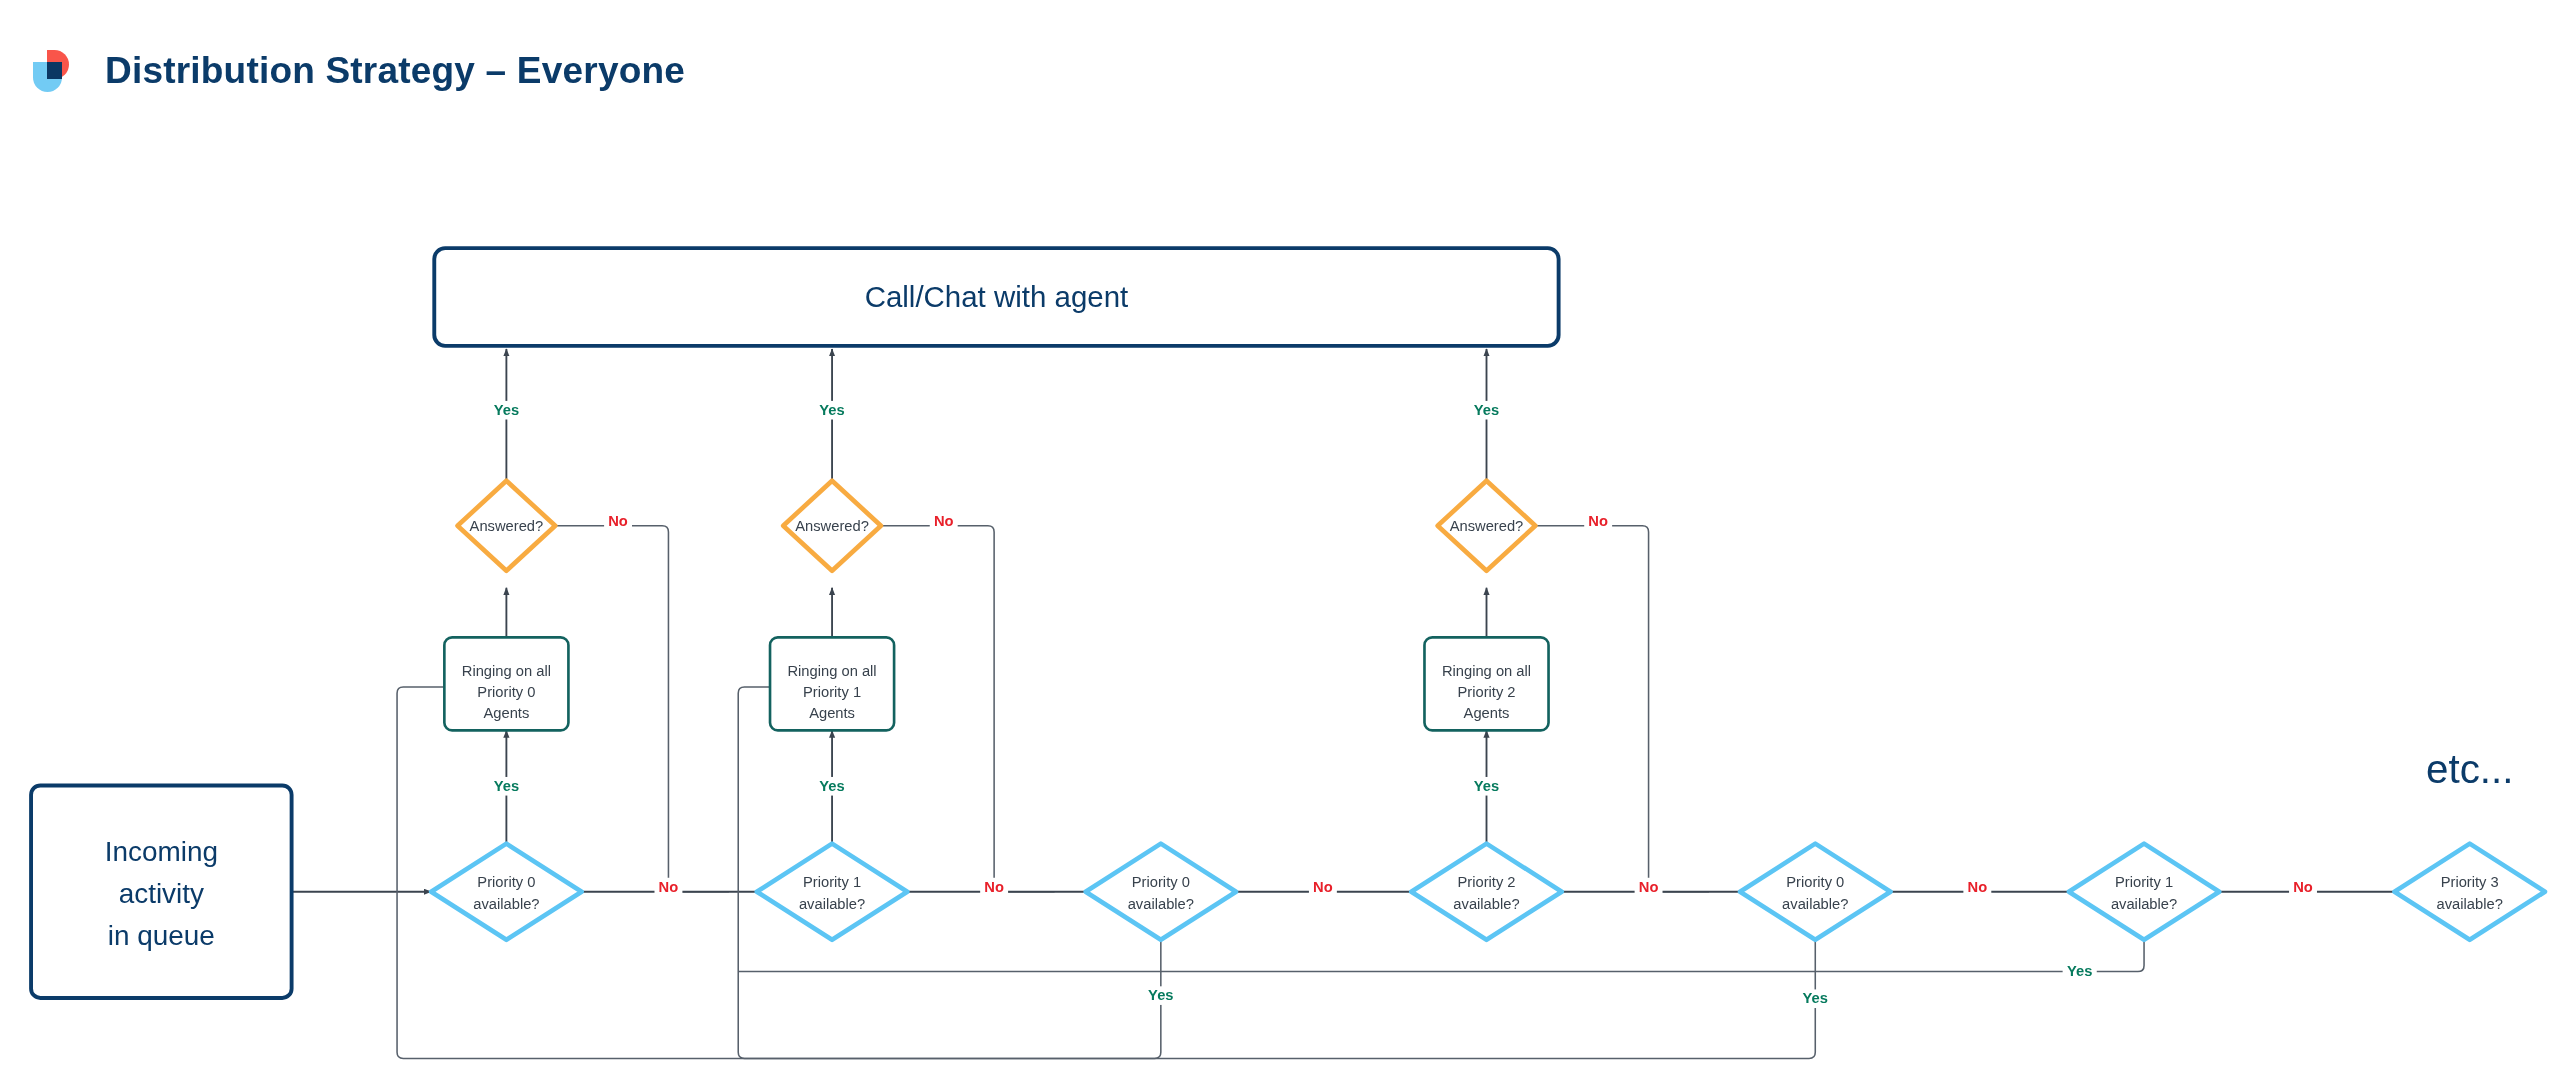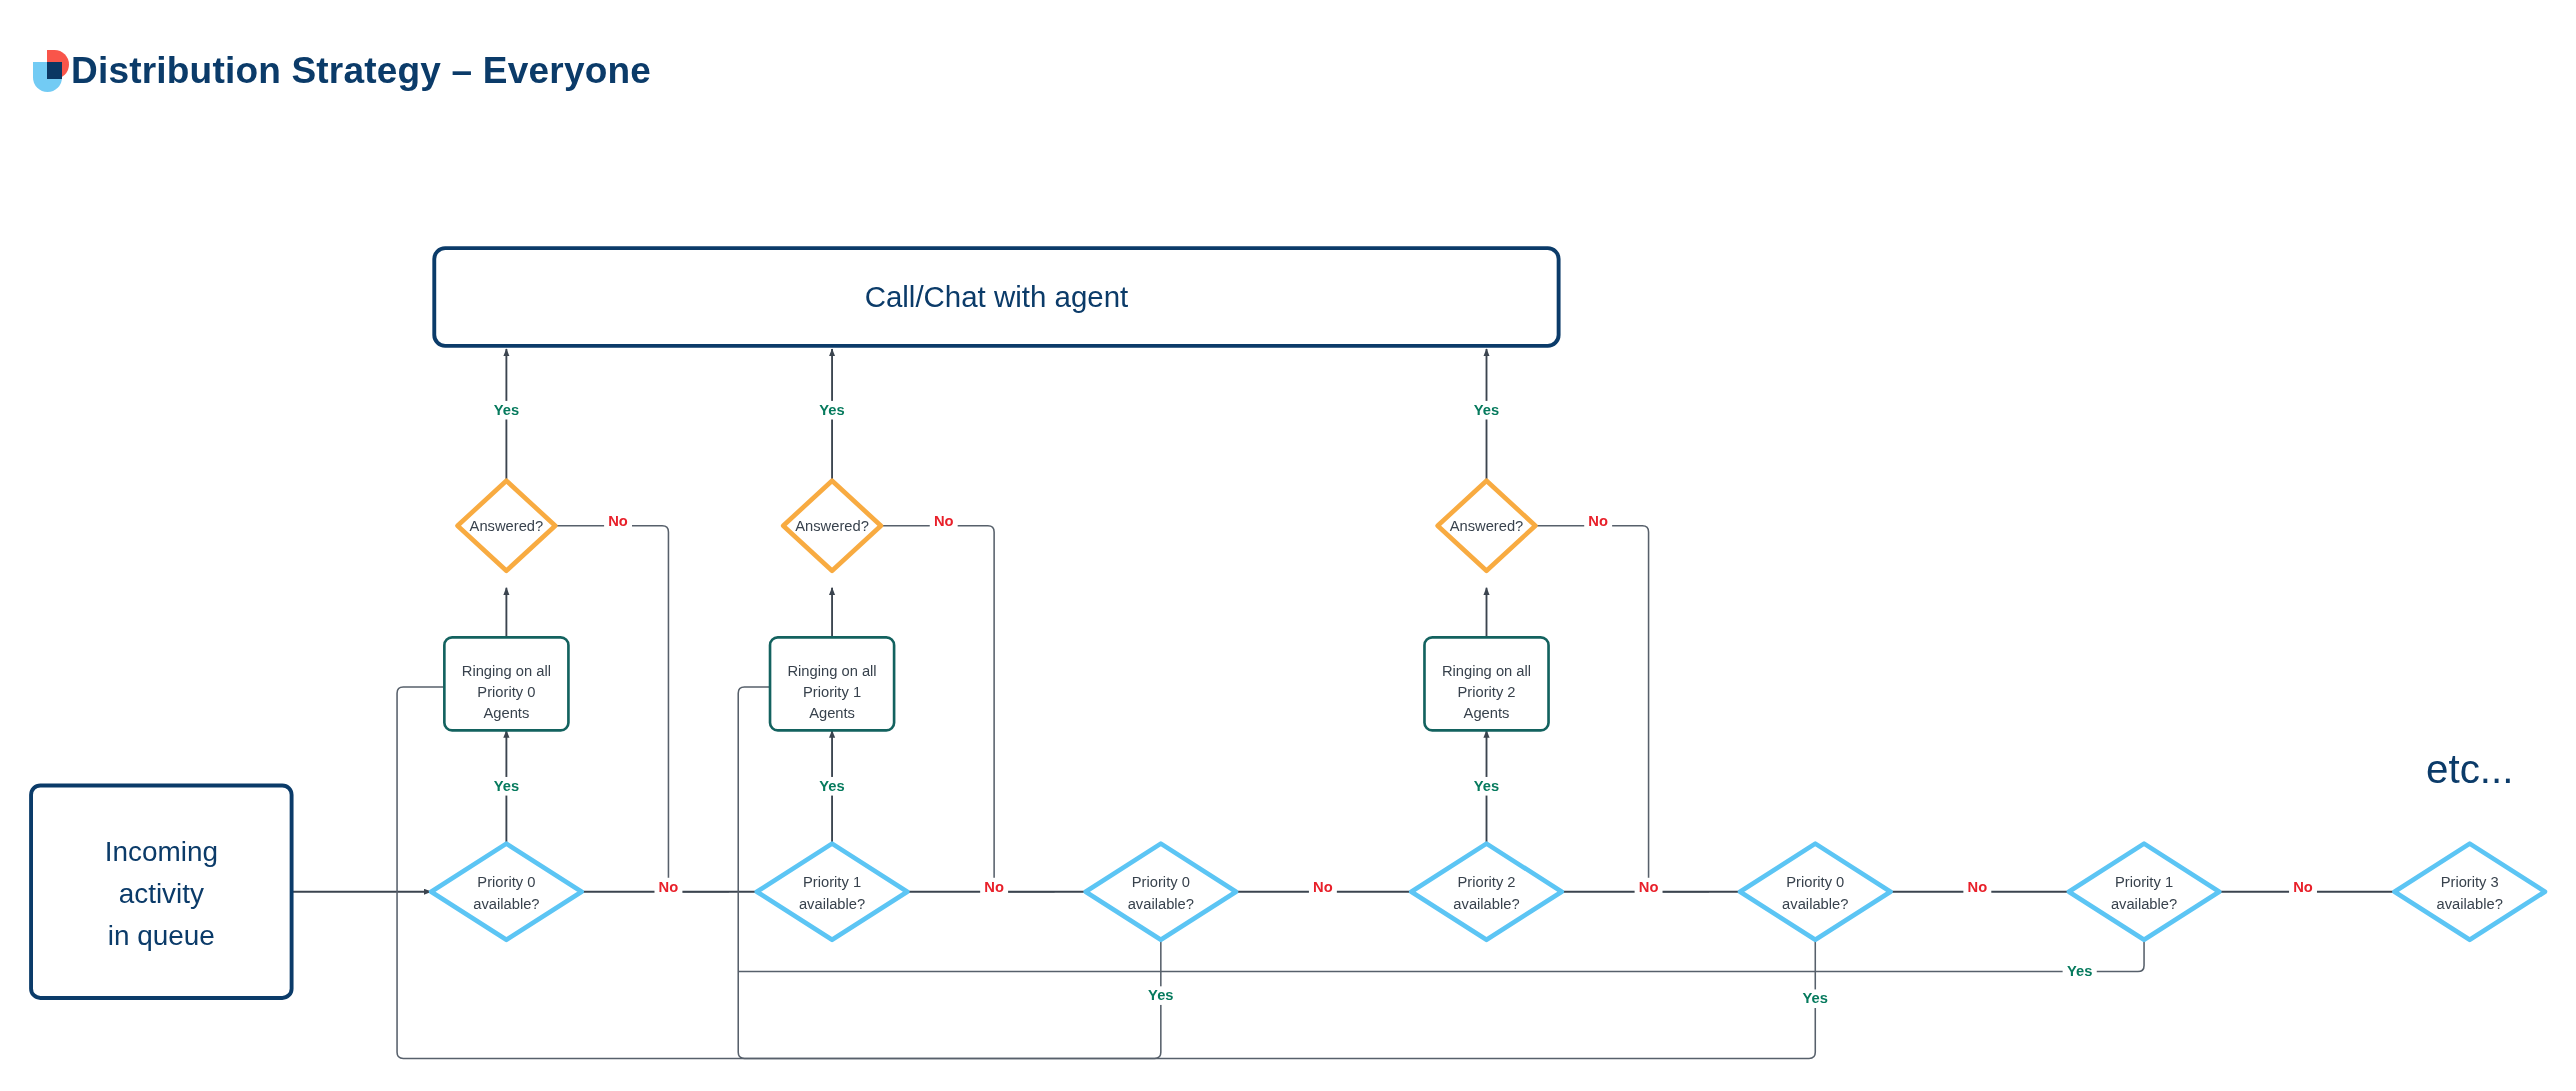--- a/index.html
+++ b/index.html
@@ -2,21 +2,21 @@
 <html style="font-size:12.4px"><head>
 <meta charset="utf-8">
 <style>
   html,body{margin:0;padding:0;background:#ffffff;}
   body{
     width:2576px;height:1091px;position:relative;overflow:hidden;
     font-family:"Liberation Sans",sans-serif;
   }
 
   
-  #header{position:absolute;left:31px;top:48px;display:flex;align-items:center;gap:4px;}
+  #header{position:absolute;left:31px;top:48px;display:flex;align-items:center;gap:38px;}
   #logo{position:relative;width:36px;height:45px;flex:0 0 auto;}
   #logo .red{position:absolute;left:15.5px;top:1.6px;width:22px;height:29.5px;background:#f9554a;
              border-top-right-radius:14.7px;border-bottom-right-radius:14.7px;}
   #logo .blue{position:absolute;left:1.6px;top:14px;width:29.5px;height:29.5px;background:#72cbf4;
               border-bottom-left-radius:14.7px;border-bottom-right-radius:14.7px;}
   #logo .navy{position:absolute;left:15.5px;top:14px;width:15.5px;height:17px;background:#0a3763;}
   #title{font-size:37px;font-weight:bold;color:#0b3b69;letter-spacing:0.2px;white-space:nowrap;}
 
   
   #canvas{position:absolute;left:0;top:0;width:2576px;height:1091px;}

